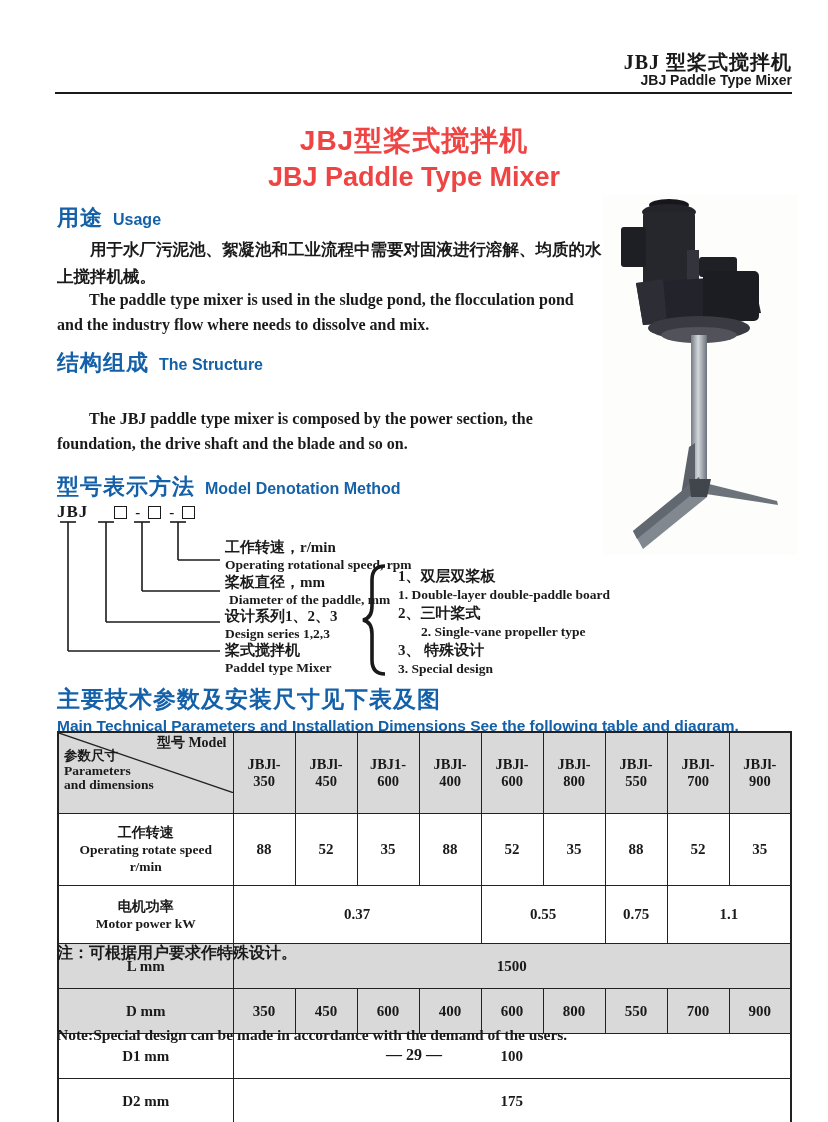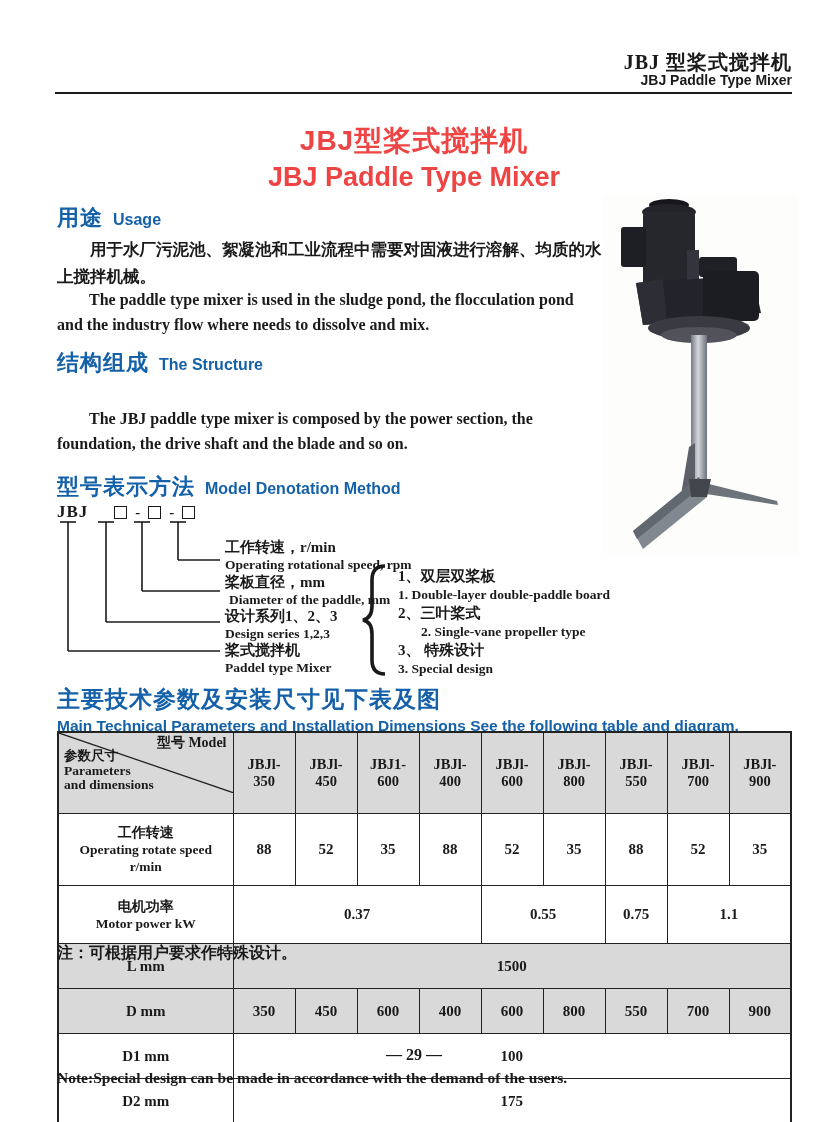--- a/index.html
+++ b/index.html
@@ -51,21 +51,21 @@
   .corner-bottom{position:absolute;left:5px;top:16px;text-align:left;font-size:13.5px;line-height:14.5px;font-weight:700;}
   .model-col{font-size:14.5px;height:60px;}
   .row-2line{line-height:17px;font-size:14px;}
   .row-2line .l2{font-size:13.5px;}
   .num{font-size:15px;}
   .dim-label{font-size:15px;}
   .h36{height:35px;} .h38{height:37px;} .h25{height:24px;} .h26{height:25px;}
   
   .note{position:absolute;left:57px;font-weight:700;}
   .note-zh{top:943px;font-size:16px;}
-  .note-en{top:1026px;font-size:15.5px;margin-top:43px;}
+  .note-en{top:1026px;font-size:15.5px;}
   .page-num{position:absolute;top:1046px;left:0;width:100%;text-align:center;font-size:16px;font-weight:700;}
   
   .photo{position:absolute;left:603px;top:195px;}
 </style>
 </head>
 <body>
 
 <div class="page">
 
   <div class="masthead">

